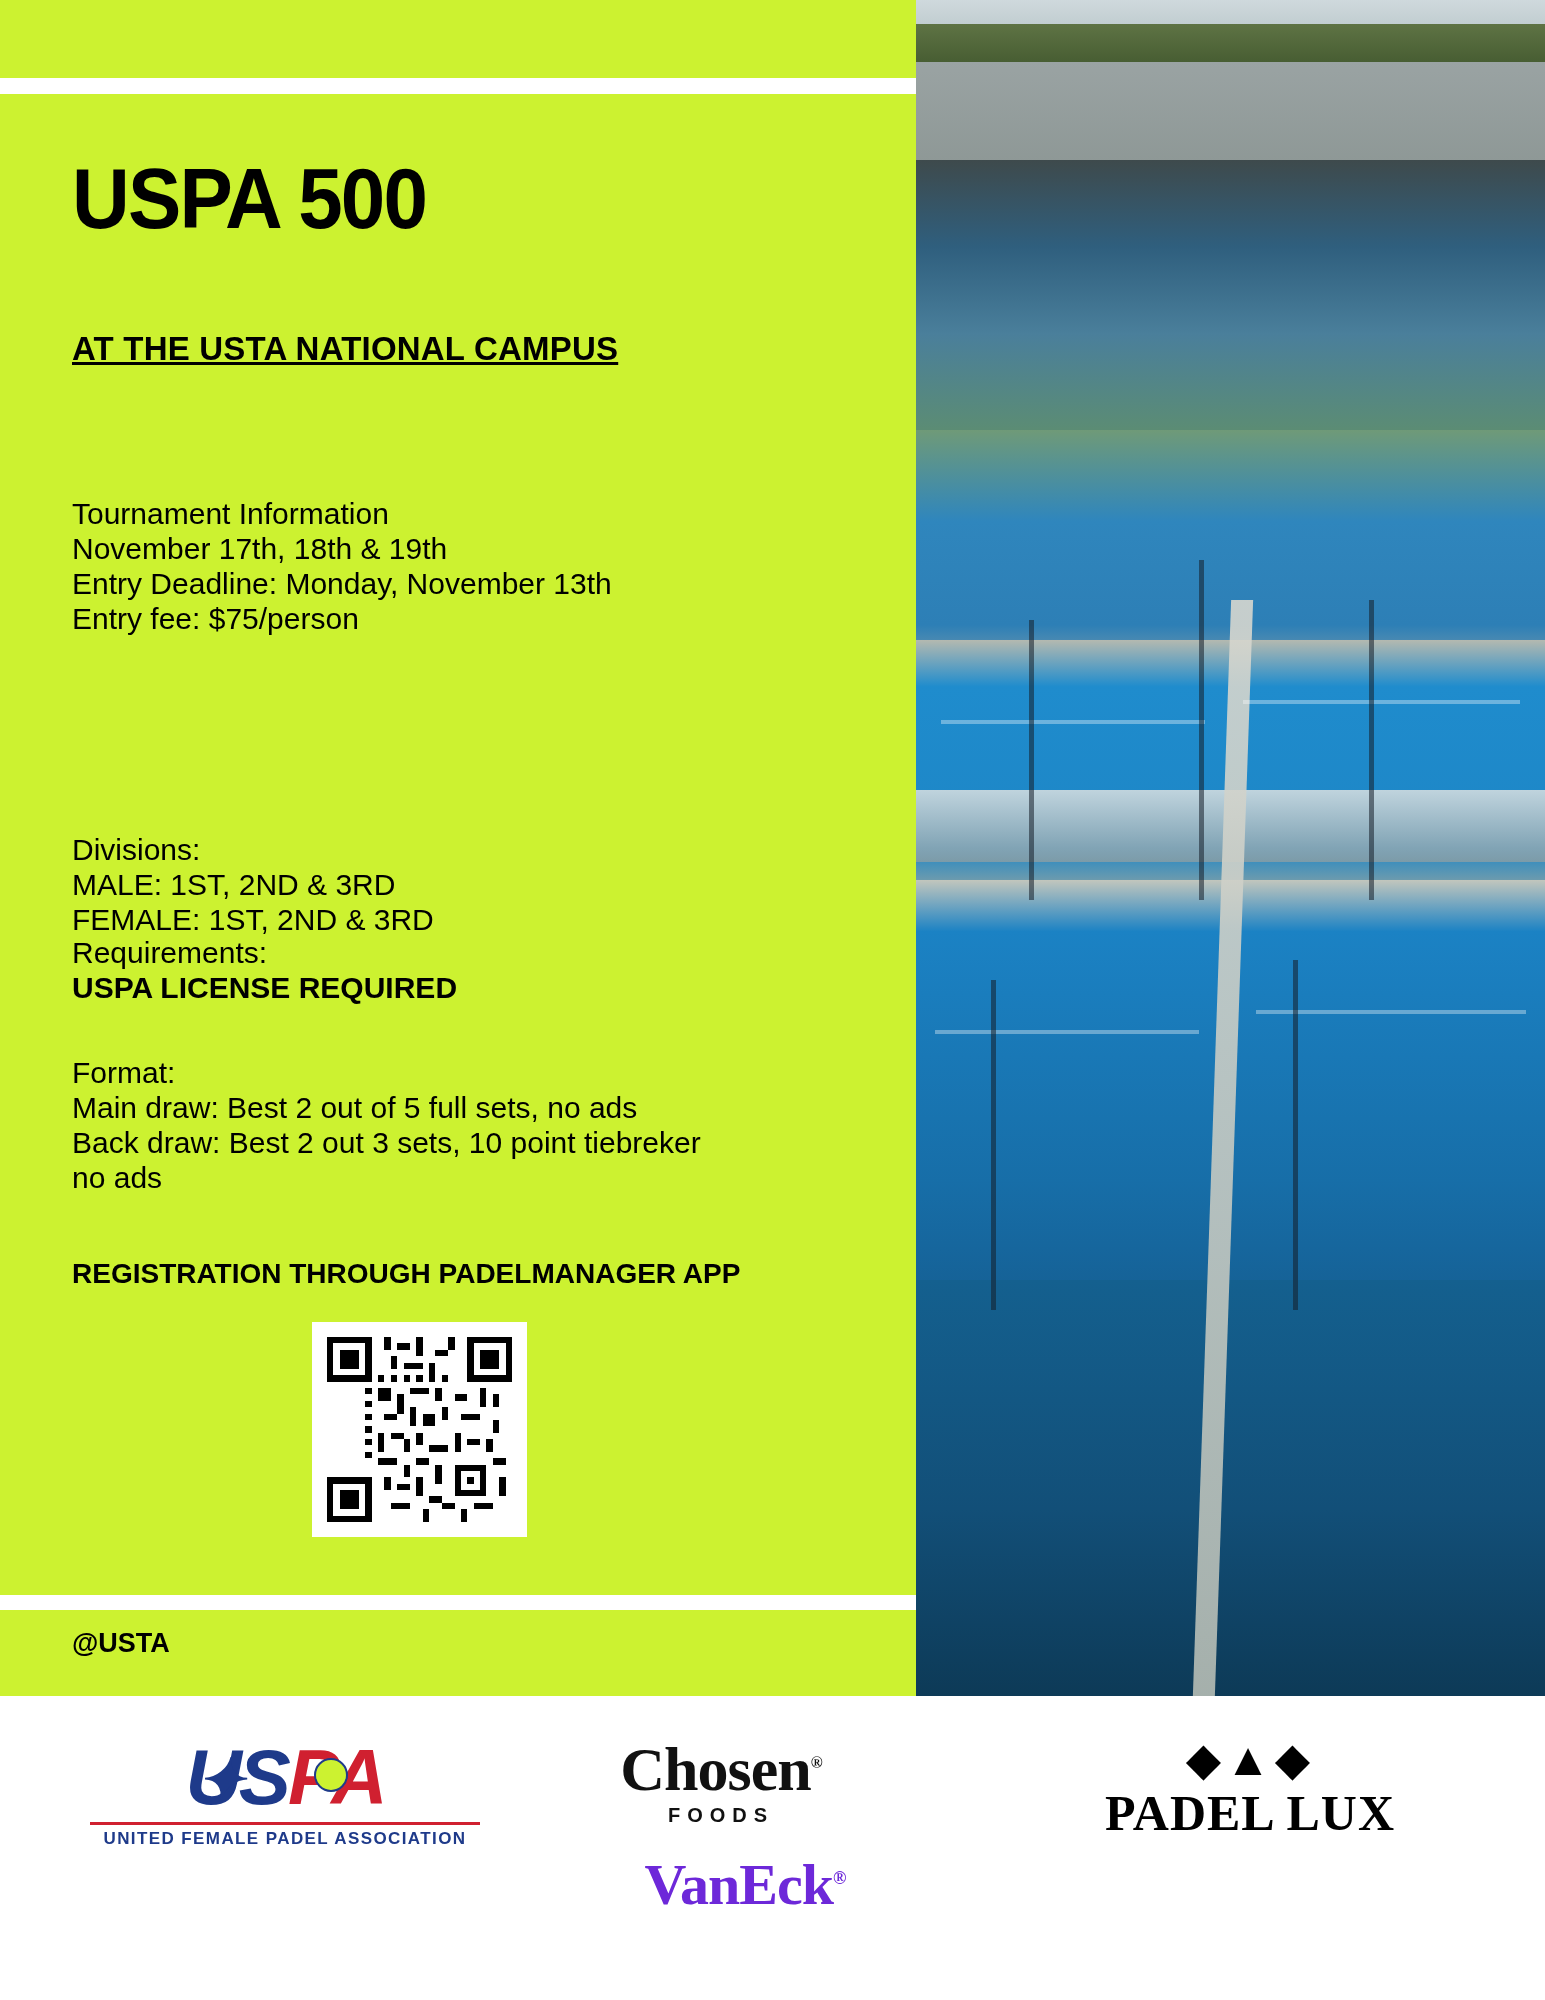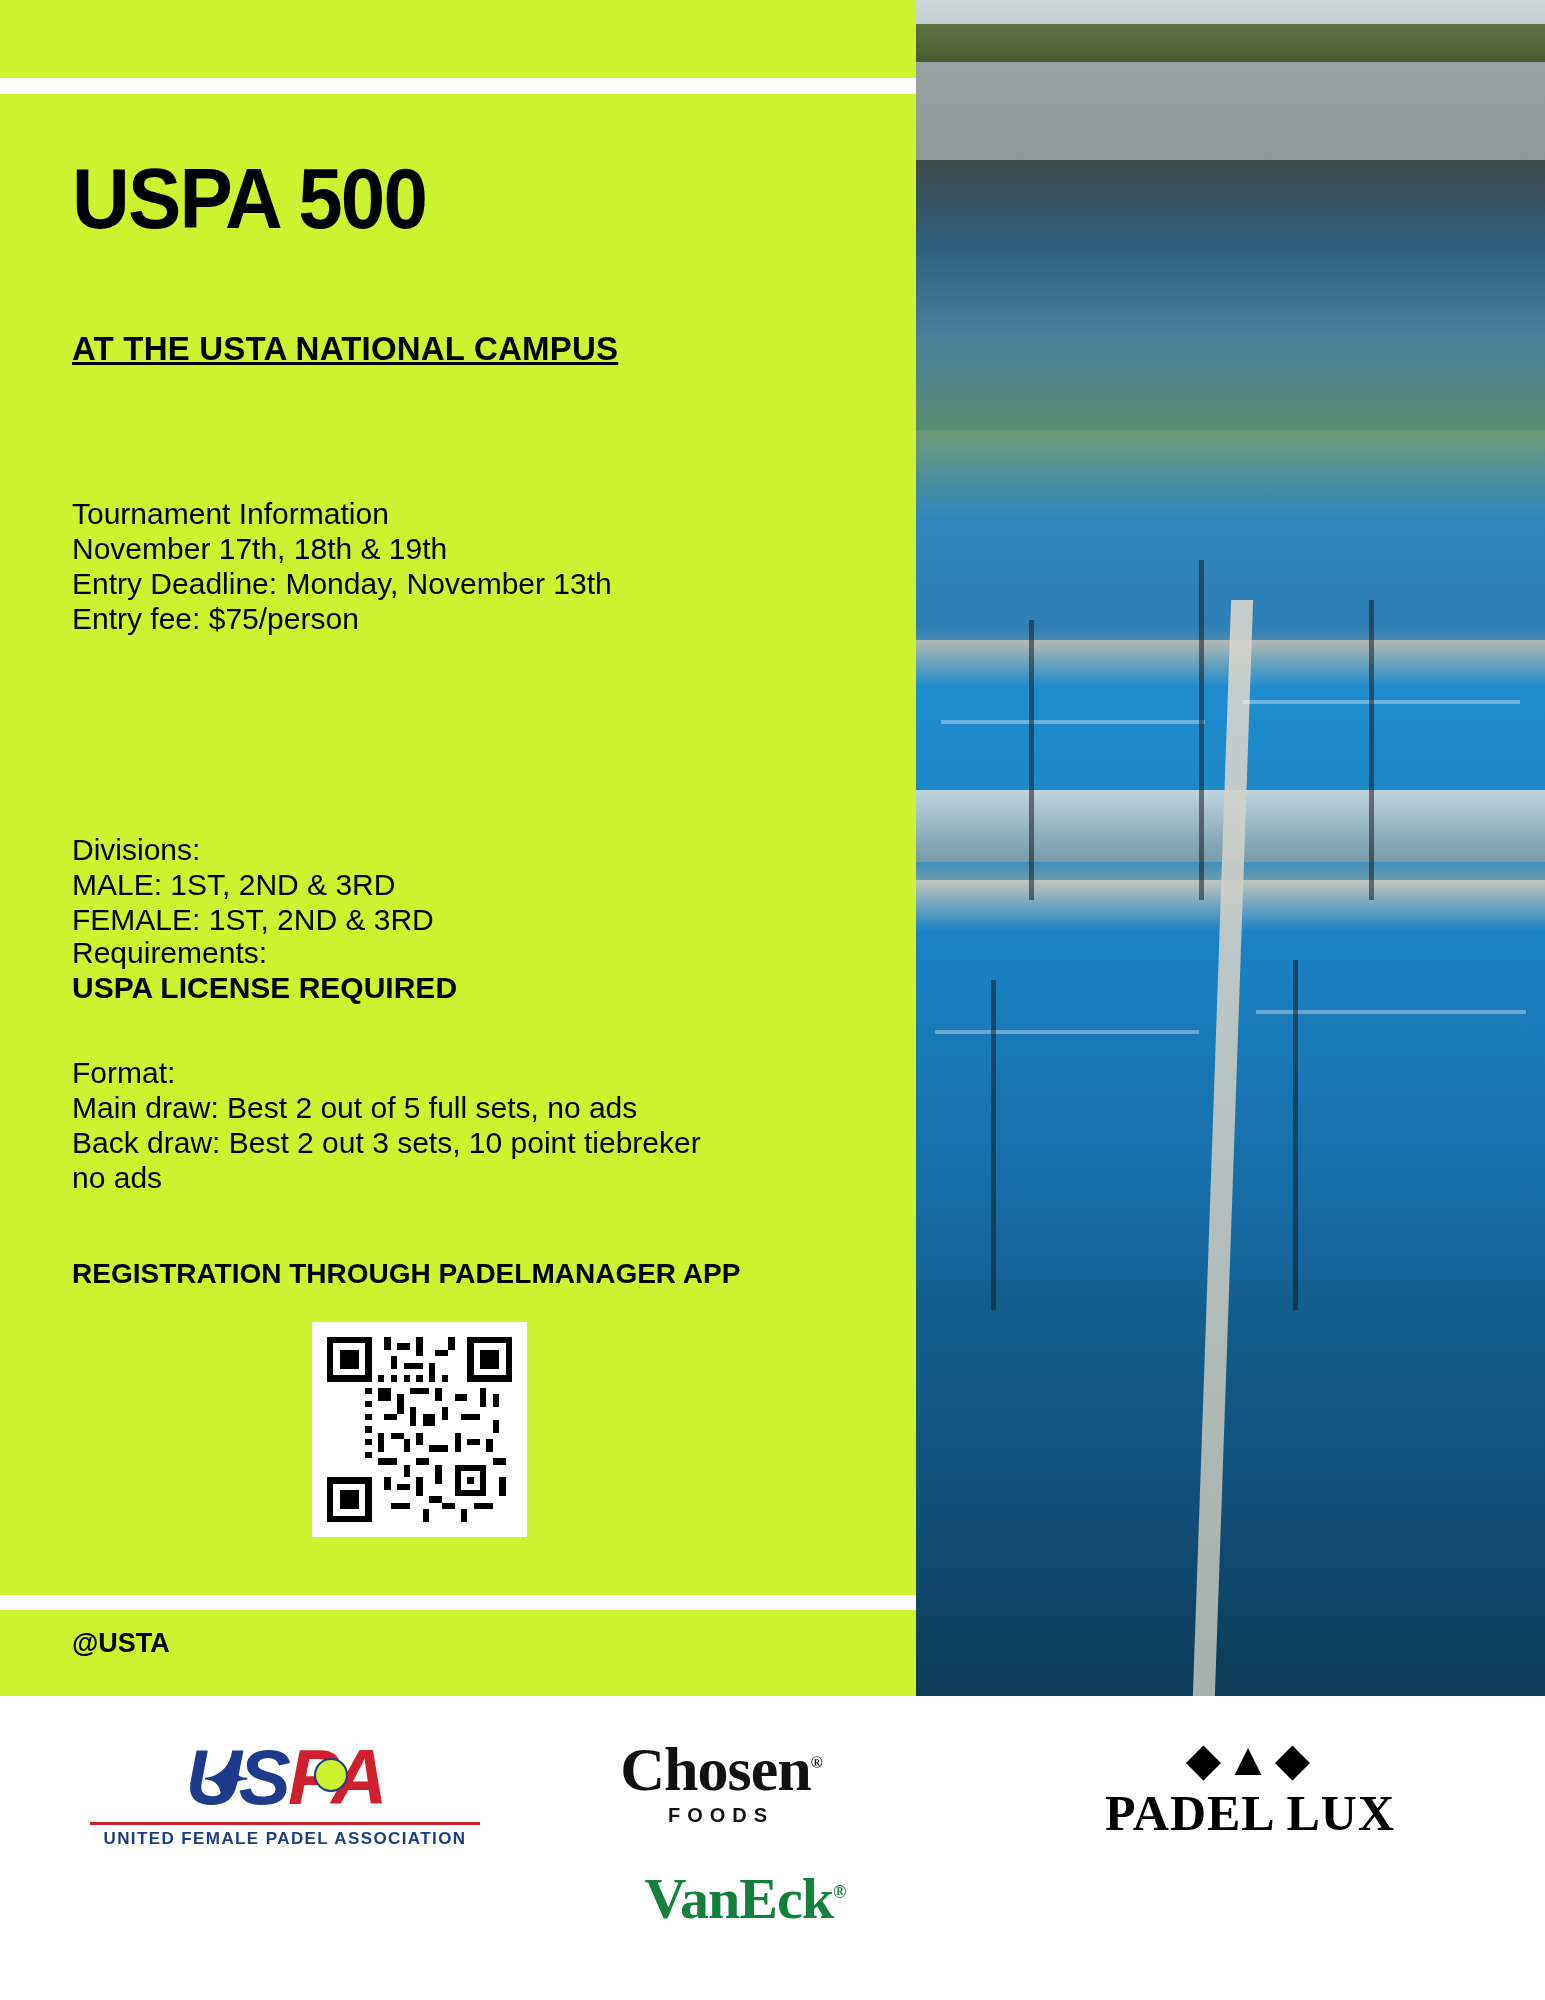--- a/index.html
+++ b/index.html
@@ -304,24 +304,23 @@
     position: absolute;
     left: 600px;
     top: 160px;
     width: 290px;
     text-align: center;
   }
   .vaneck-word {
     font-family: "Liberation Serif", serif;
     font-size: 58px;
     font-weight: bold;
-    color: #15803d;
+    color: #6d28d9;
     line-height: 1;
     letter-spacing: -1px;
-    margin-top: 14px;
   }
   .vaneck-word sup {
     font-size: 18px;
     vertical-align: super;
   }
 
   .logo-padellux {
     position: absolute;
     left: 1060px;
     top: 40px;

